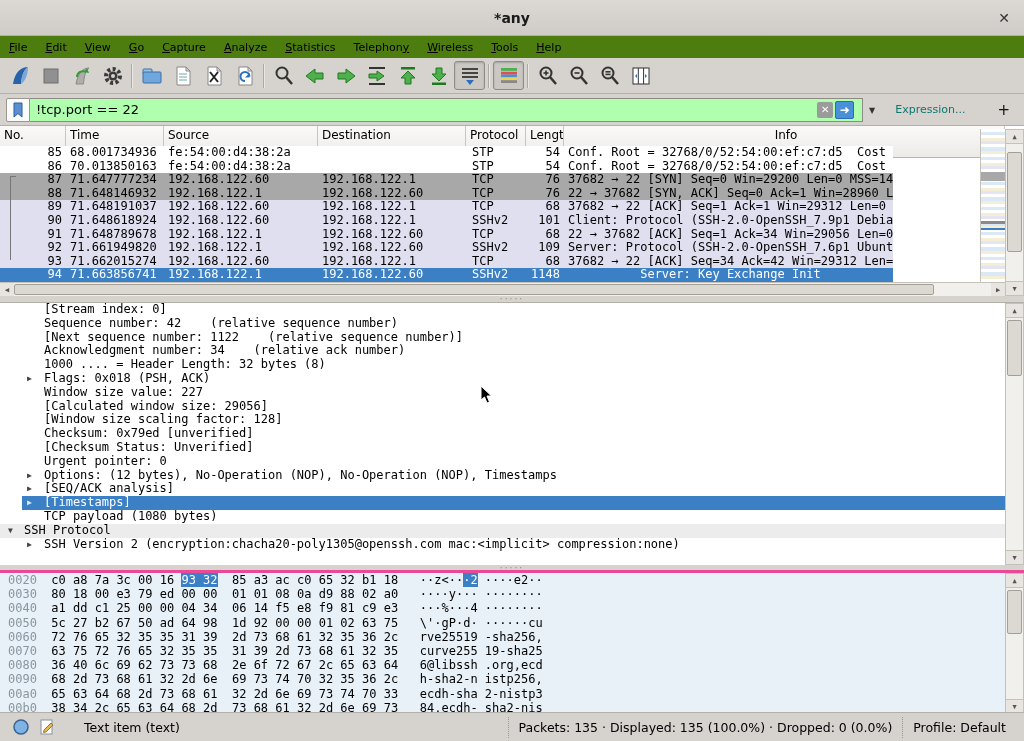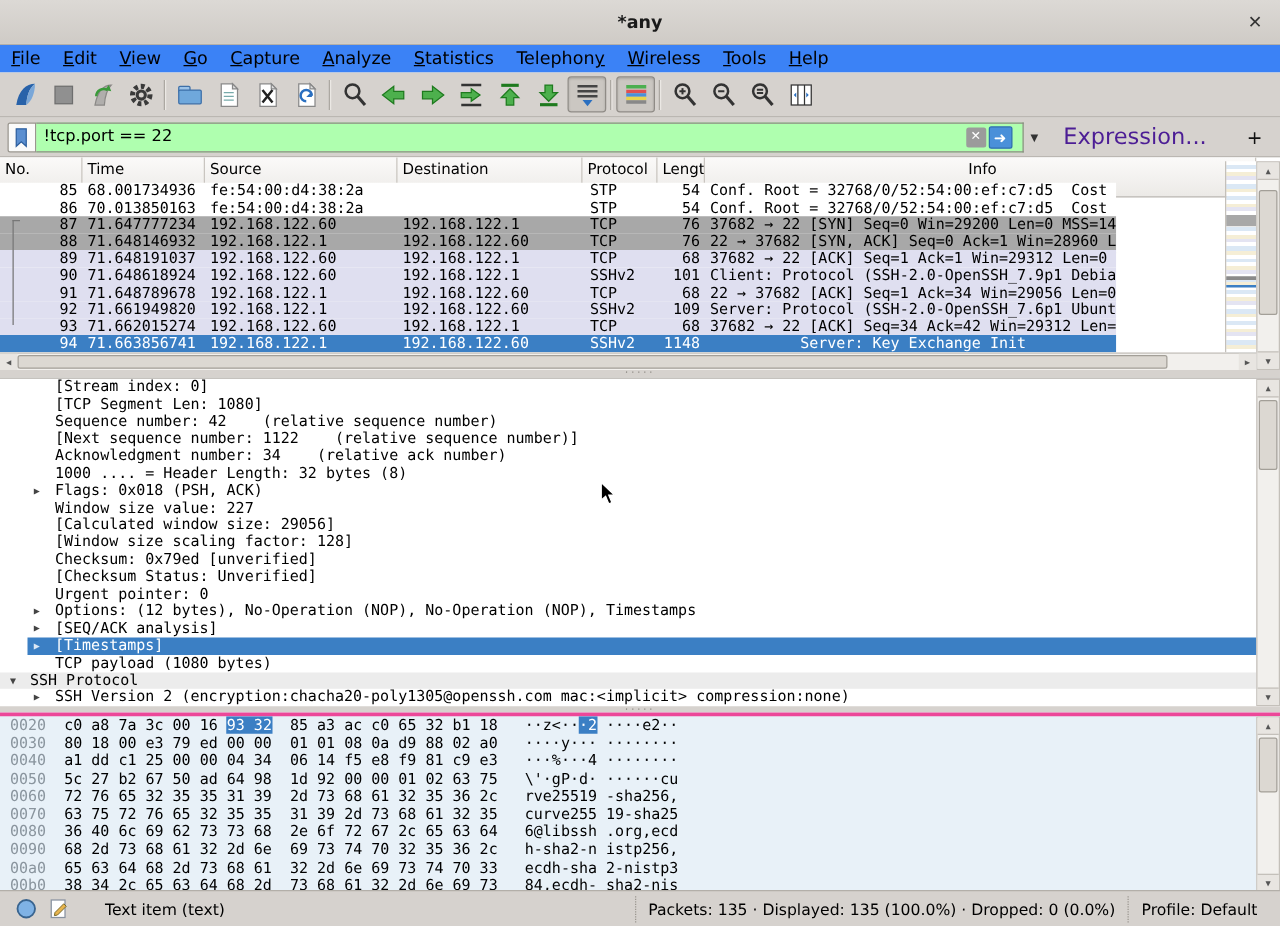--- a/index.html
+++ b/index.html
@@ -11,21 +11,21 @@
   .titlebar { position:absolute; left:0; top:0; width:1024px; height:36px;
               background:linear-gradient(#dcd9d5,#cfcbc6); border-bottom:1px solid #b3afa9;
               display:flex; align-items:center; justify-content:center; }
   .title { font-size:14px; font-weight:bold; color:#1a1a1a; }
   .close-btn { position:absolute; right:10px; top:8px; width:20px; height:20px;
                display:flex; align-items:center; justify-content:center;
                font-size:14px; color:#333; cursor:default; }
 
   
   .menubar { position:absolute; left:0; top:36px; width:1024px; height:22px;
-             background:#3b82f6; display:flex; align-items:center; font-size:14px; }
+             background:#4d7c0f; display:flex; align-items:center; font-size:11px; }
   .menu-item { padding:2px 9px; white-space:nowrap; }
   .mn-u { text-decoration:underline; }
 
   
   .toolbar { position:absolute; left:0; top:58px; width:1024px; height:36px;
              background:#d6d2ce; border-bottom:1px solid #b3afa9;
              display:flex; align-items:center; padding-left:4px; }
   .tbtn { width:31px; height:29px; display:flex; align-items:center; justify-content:center;
           border:1px solid transparent; border-radius:3px; flex:0 0 auto; }
   .tbtn.pressed { border:1px solid #8f8b86; background:#cbc7c2; box-shadow:inset 0 1px 2px rgba(0,0,0,.18); }
@@ -40,21 +40,21 @@
   .filter-wrap { position:relative; width:838px; height:24px; }
   .filter-input { width:100%; height:24px; border:1px solid #8e8a84; border-left:none;
                   background:#afffaf; font-family:"DejaVu Sans",sans-serif; font-size:13px;
                   padding:0 56px 0 6px; color:#000; outline:none; }
   .f-clear { position:absolute; right:30px; top:4px; width:16px; height:16px; background:#9b9b9b;
              border-radius:2px; color:#fff; font-size:10px; display:flex; align-items:center; justify-content:center; }
   .f-apply { position:absolute; right:9px; top:3px; width:19px; height:18px; background:#4a90d9;
              border:1px solid #2e6cb0; border-radius:2px; color:#fff; font-size:12px;
              display:flex; align-items:center; justify-content:center; }
   .f-drop { position:absolute; right:-12px; top:8px; font-size:8px; color:#333; }
-  .expr-btn { margin-left:26px; font-size:18px; color:#4c1d95; padding:3px 6px; }
+  .expr-btn { margin-left:26px; font-size:11px; color:#0f766e; padding:3px 6px; }
   .add-btn { margin-left:18px; font-size:15px; color:#111; padding:0 8px; }
 
   
   .plist { position:absolute; left:0; top:126px; width:1024px; height:170px; background:#fff;
            font-family:"DejaVu Sans Mono",monospace; font-size:12px; }
   .phead { position:absolute; left:0; top:0; width:1005px; height:32px;
            background:linear-gradient(#fbfaf9,#eceae7); border-bottom:1px solid #b7b3ad;
            display:flex; font-family:"DejaVu Sans",sans-serif; font-size:12px; }
   .phead .hc { border-right:1px solid #c9c5c0; padding:2px 0 0 4px; overflow:hidden; white-space:nowrap; }
   .prows { position:absolute; left:0; top:20px; width:893px; height:136px; overflow:hidden; }
@@ -436,21 +436,20 @@
       <span class="hs-btn" style="left:0;">◀</span>
       <span class="hs-thumb"></span>
       <span class="hs-btn" style="right:0;">▶</span>
     </div>
   </div>
 
   <div class="splitter" style="top:296px; height:6px;">·····</div>
 
   <div class="details">
     <div class="dline lvl2"><span class="dtext">[Stream index: 0]</span></div>
-    <div class="dline lvl2"><span class="dtext">[TCP Segment Len: 1080]</span></div>
     <div class="dline lvl2"><span class="dtext">Sequence number: 42    (relative sequence number)</span></div>
     <div class="dline lvl2"><span class="dtext">[Next sequence number: 1122    (relative sequence number)]</span></div>
     <div class="dline lvl2"><span class="dtext">Acknowledgment number: 34    (relative ack number)</span></div>
     <div class="dline lvl2"><span class="dtext">1000 .... = Header Length: 32 bytes (8)</span></div>
     <div class="dline lvl2"><span class="darr">▶</span><span class="dtext">Flags: 0x018 (PSH, ACK)</span></div>
     <div class="dline lvl2"><span class="dtext">Window size value: 227</span></div>
     <div class="dline lvl2"><span class="dtext">[Calculated window size: 29056]</span></div>
     <div class="dline lvl2"><span class="dtext">[Window size scaling factor: 128]</span></div>
     <div class="dline lvl2"><span class="dtext">Checksum: 0x79ed [unverified]</span></div>
     <div class="dline lvl2"><span class="dtext">[Checksum Status: Unverified]</span></div>

